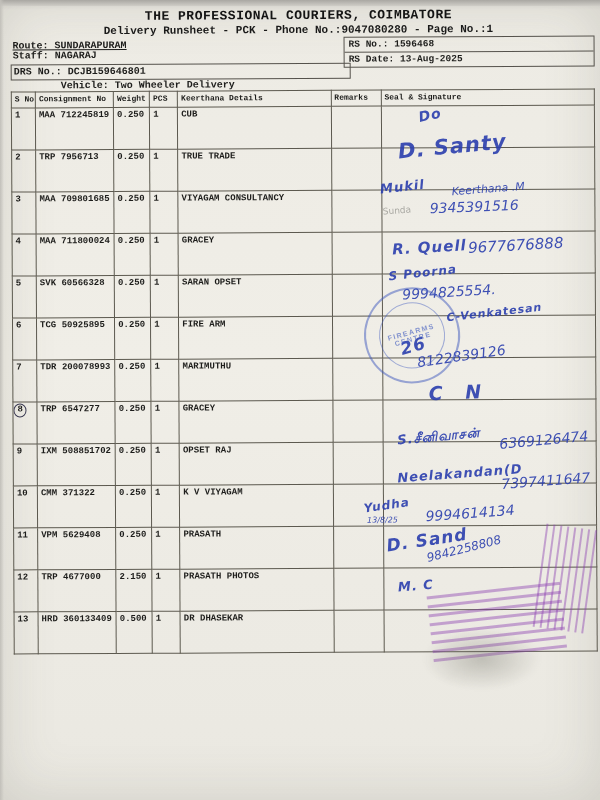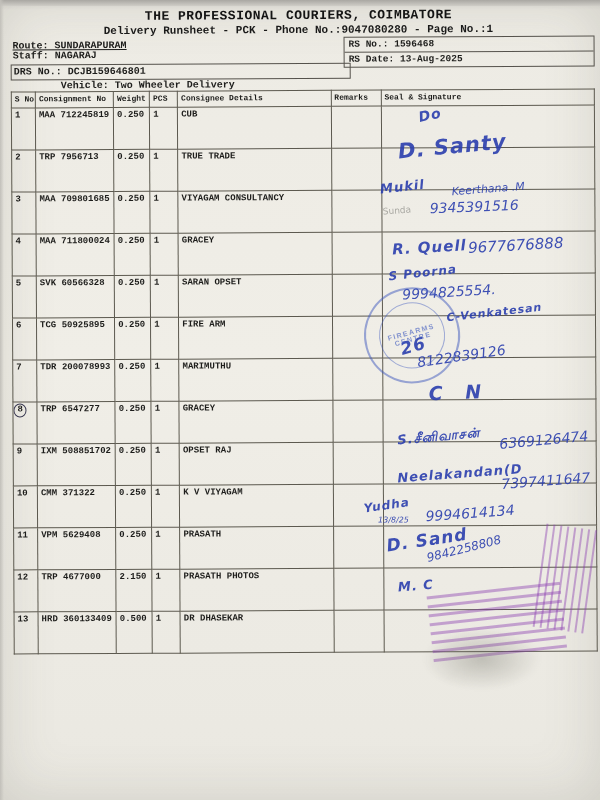--- a/index.html
+++ b/index.html
@@ -92,21 +92,21 @@
           <col style="width: 153px;">
           <col style="width: 50px;">
           <col style="width: 213px;">
         </colgroup>
       <thead>
         <tr>
             <th>S No</th>
             <th>Consignment No</th>
             <th>Weight</th>
             <th>PCS</th>
-            <th>Consignee Details</th>
+            <th>Keerthana Details</th>
             <th>Remarks</th>
             <th>Seal &amp; Signature</th>
           </tr>
       </thead>
       <tbody>
           <tr>
             <td><span>1</span></td>
             <td>MAA 712245819</td>
             <td>0.250</td>
             <td>1</td>
@@ -238,21 +238,21 @@
         <span class="hw " style="left: 402px; top: 287px; font-size: 14px; transform: rotate(-3deg);">9994825554.</span>
         <span class="hw sig" style="left: 446px; top: 312px; font-size: 11px; transform: rotate(-6deg);">C-Venkatesan</span>
         <span class="hw sig" style="left: 398px; top: 340px; font-size: 17px; transform: rotate(-15deg);">26</span>
         <span class="hw " style="left: 416px; top: 355px; font-size: 14px; transform: rotate(-8deg);">8122839126</span>
         <span class="hw sig wide" style="left: 428px; top: 383px; font-size: 19px; transform: rotate(-2deg);">C N</span>
         <span class="hw sig" style="left: 396px; top: 433px; font-size: 13px; transform: rotate(-5deg);">S.சீனிவாசன்</span>
         <span class="hw " style="left: 498px; top: 437px; font-size: 14px; transform: rotate(-5deg);">6369126474</span>
         <span class="hw sig" style="left: 396px; top: 471px; font-size: 13px; transform: rotate(-4deg);">Neelakandan(D</span>
         <span class="hw " style="left: 500px; top: 477px; font-size: 14px; transform: rotate(-4deg);">7397411647</span>
         <span class="hw sig" style="left: 362px; top: 502px; font-size: 12px; transform: rotate(-8deg);">Yudha</span>
-        <span class="hw " style="left: 366px; top: 516px; font-size: 8px; transform: rotate(0deg); margin-left: 11px;">13/8/25</span>
+        <span class="hw " style="left: 366px; top: 516px; font-size: 8px; transform: rotate(0deg);">13/8/25</span>
         <span class="hw " style="left: 424px; top: 509px; font-size: 14px; transform: rotate(-4deg);">9994614134</span>
         <span class="hw sig" style="left: 384px; top: 536px; font-size: 17px; transform: rotate(-8deg);">D. Sand</span>
         <span class="hw " style="left: 424px; top: 552px; font-size: 12px; transform: rotate(-14deg);">9842258808</span>
         <span class="hw sig" style="left: 396px; top: 580px; font-size: 13px; transform: rotate(-4deg);">M. C</span>
         <div class="stamp stamp-circle" style="left: 364px; top: 288px; width: 92px; height: 92px; transform: rotate(-15deg);">
           <div>FIREARMS</div>
           <div>CENTRE</div>
         </div>
         <div class="stamp stamp-rect stamp-v" style="left: 538px; top: 528px; width: 52px; height: 104px; transform: rotate(8deg);"></div>
         <div class="stamp stamp-rect stamp-h" style="left: 428px; top: 586px; width: 134px; height: 70px; transform: rotate(-6deg);"></div>

